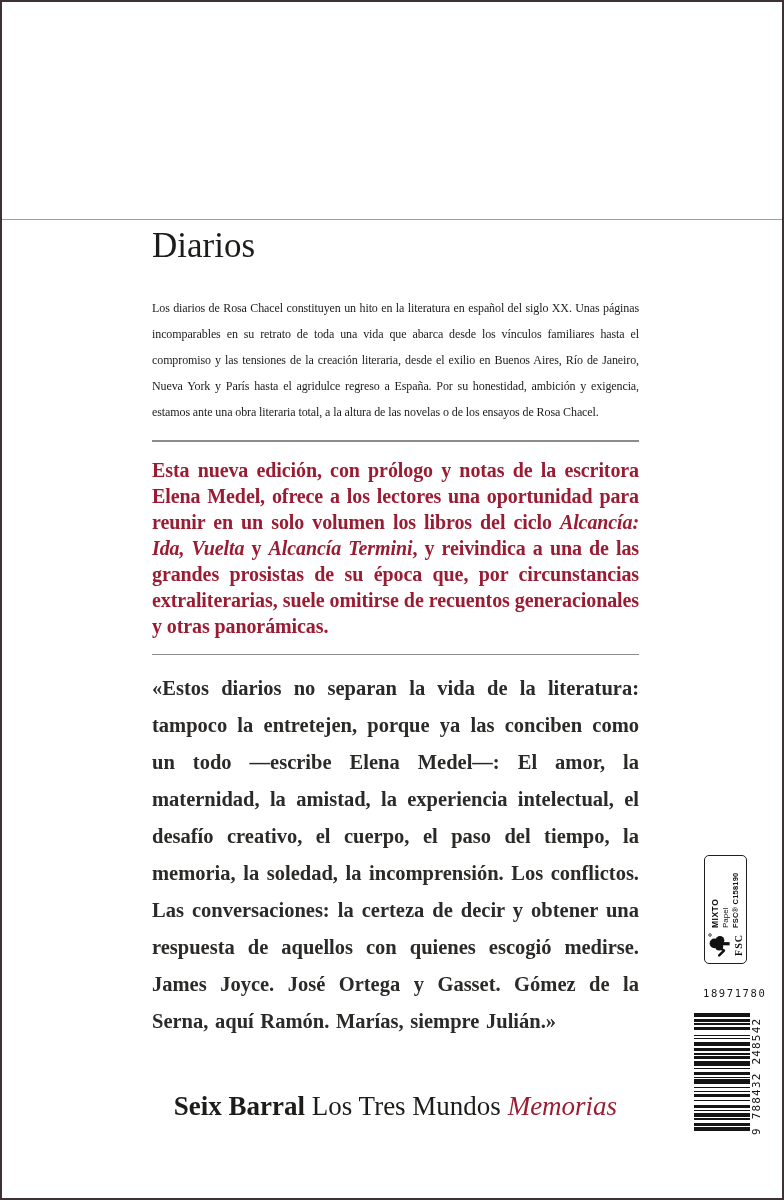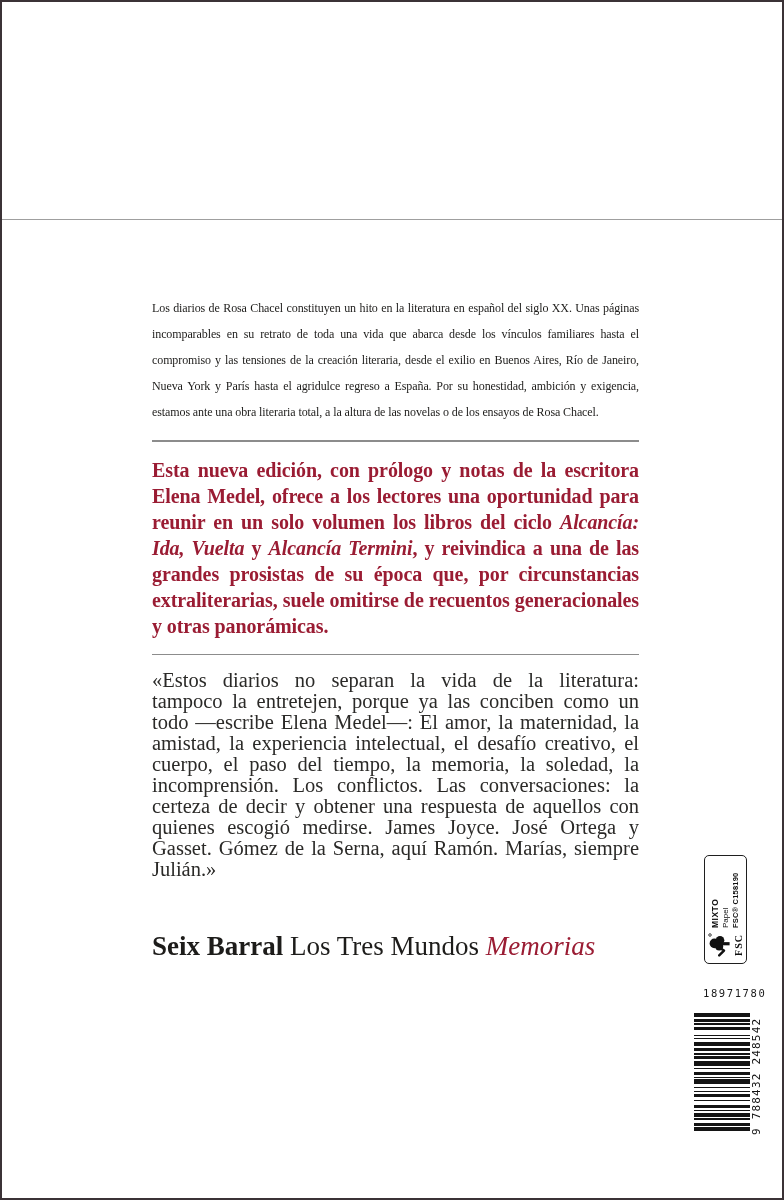--- a/index.html
+++ b/index.html
@@ -27,24 +27,24 @@
   .synopsis {
     font-weight:normal; font-size:12px; line-height:26px; color:var(--ink);
     letter-spacing:-0.1px;
   }
   .divider { border:none; height:1.5px; background:var(--rule); margin:15px 0 15px 0; }
   .edition {
     font-weight:bold; font-size:20px; line-height:26px; color:var(--accent);
     letter-spacing:-0.1px;
   }
   .quote {
-    font-weight:normal; font-size:20.5px; line-height:21px; color:#2b2a28;
+    font-weight:bold; font-size:20.5px; line-height:37px; color:#2b2a28;
     word-spacing:1.5px;
   }
-  .publisher { margin-top:52px; font-size:27px; line-height:1.1; white-space:nowrap; }
+  .publisher { margin-top:52px; font-size:27px; line-height:1.1; white-space:nowrap;text-align:center; }
   .publisher .imprint { font-weight:bold; color:var(--ink); }
   .publisher .collection { font-weight:normal; color:var(--ink); }
   .publisher .series { font-style:italic; color:var(--accent); }
 
   
   .fsc-wrap { position:absolute; left:702px; top:853px; width:43px; height:109px; }
   .fsc-inner {
     position:absolute; top:109px; left:0; width:109px; height:43px;
     transform:rotate(-90deg); transform-origin:top left;
     border:1.5px solid #1f1f1f; border-radius:5px; box-sizing:border-box;
@@ -74,20 +74,21 @@
     color:#111; white-space:nowrap;
   }
 </style>
 </head>
 <body>
 
 <div id="page">
 
   <div class="top-rule"></div>
 
+  <h2 class="book-title">Diarios</h2>
 
   <div class="column">
     <p class="synopsis">Los diarios de Rosa Chacel constituyen un hito en la literatura en español del siglo XX. Unas páginas incomparables en su retrato de toda una vida que abarca desde los vínculos familiares hasta el compromiso y las tensiones de la creación literaria, desde el exilio en Buenos Aires, Río de Janeiro, Nueva York y París hasta el agridulce regreso a España. Por su honestidad, ambición y exigencia, estamos ante una obra literaria total, a la altura de las novelas o de los ensayos de Rosa Chacel.</p>
 
     <hr class="divider">
 
     <p class="edition">
       <span>Esta nueva edición, con prólogo y notas de la escritora Elena Medel, ofrece a los lectores una oportunidad para reunir en un solo volumen los libros del ciclo</span>
       <i>Alcancía: Ida, Vuelta</i>
       <span>y</span>

